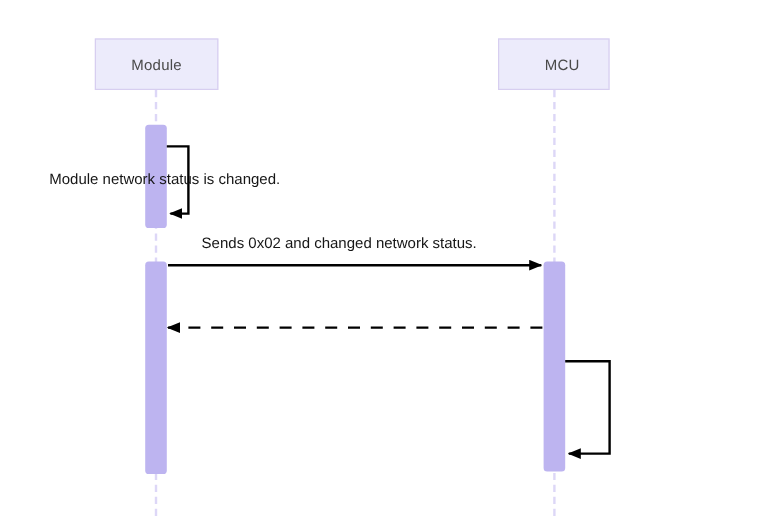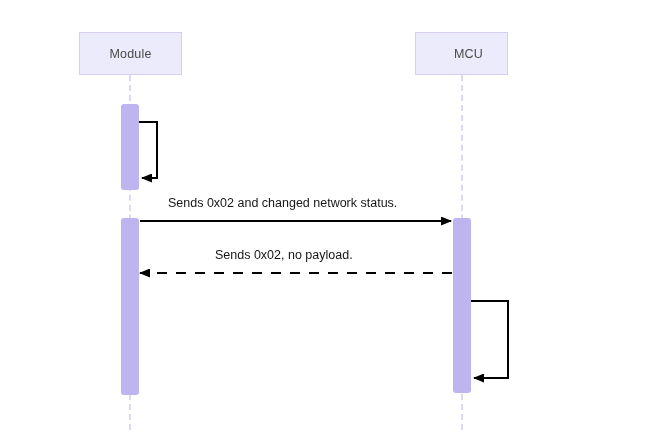--- a/index.html
+++ b/index.html
@@ -97,19 +97,19 @@
 
     <g>
       <line x1="452" y1="273" x2="140" y2="273" stroke="#000000" stroke-width="2" stroke-dasharray="10,9" marker-end="url(#solidHeadLeft)"></line>
     </g>
 
     <g>
       <path d="M471,301 L508,301 L508,378 L474,378" fill="none" stroke="#000000" stroke-width="2" marker-end="url(#selfHead)"></path>
     </g>
   </svg>
 
+  <div class="msglabel" style="left:41px;top:142px;">Module network status is changed.</div>
 
   <div class="msglabel" style="left:168px;top:196px;">Sends 0x02 and changed network status.</div>
 
-  <div class="msglabel" style="left:215px;top:248px;">Sends 0x02, no payload.</div>
 
 
 </div>
 
 </body></html>

